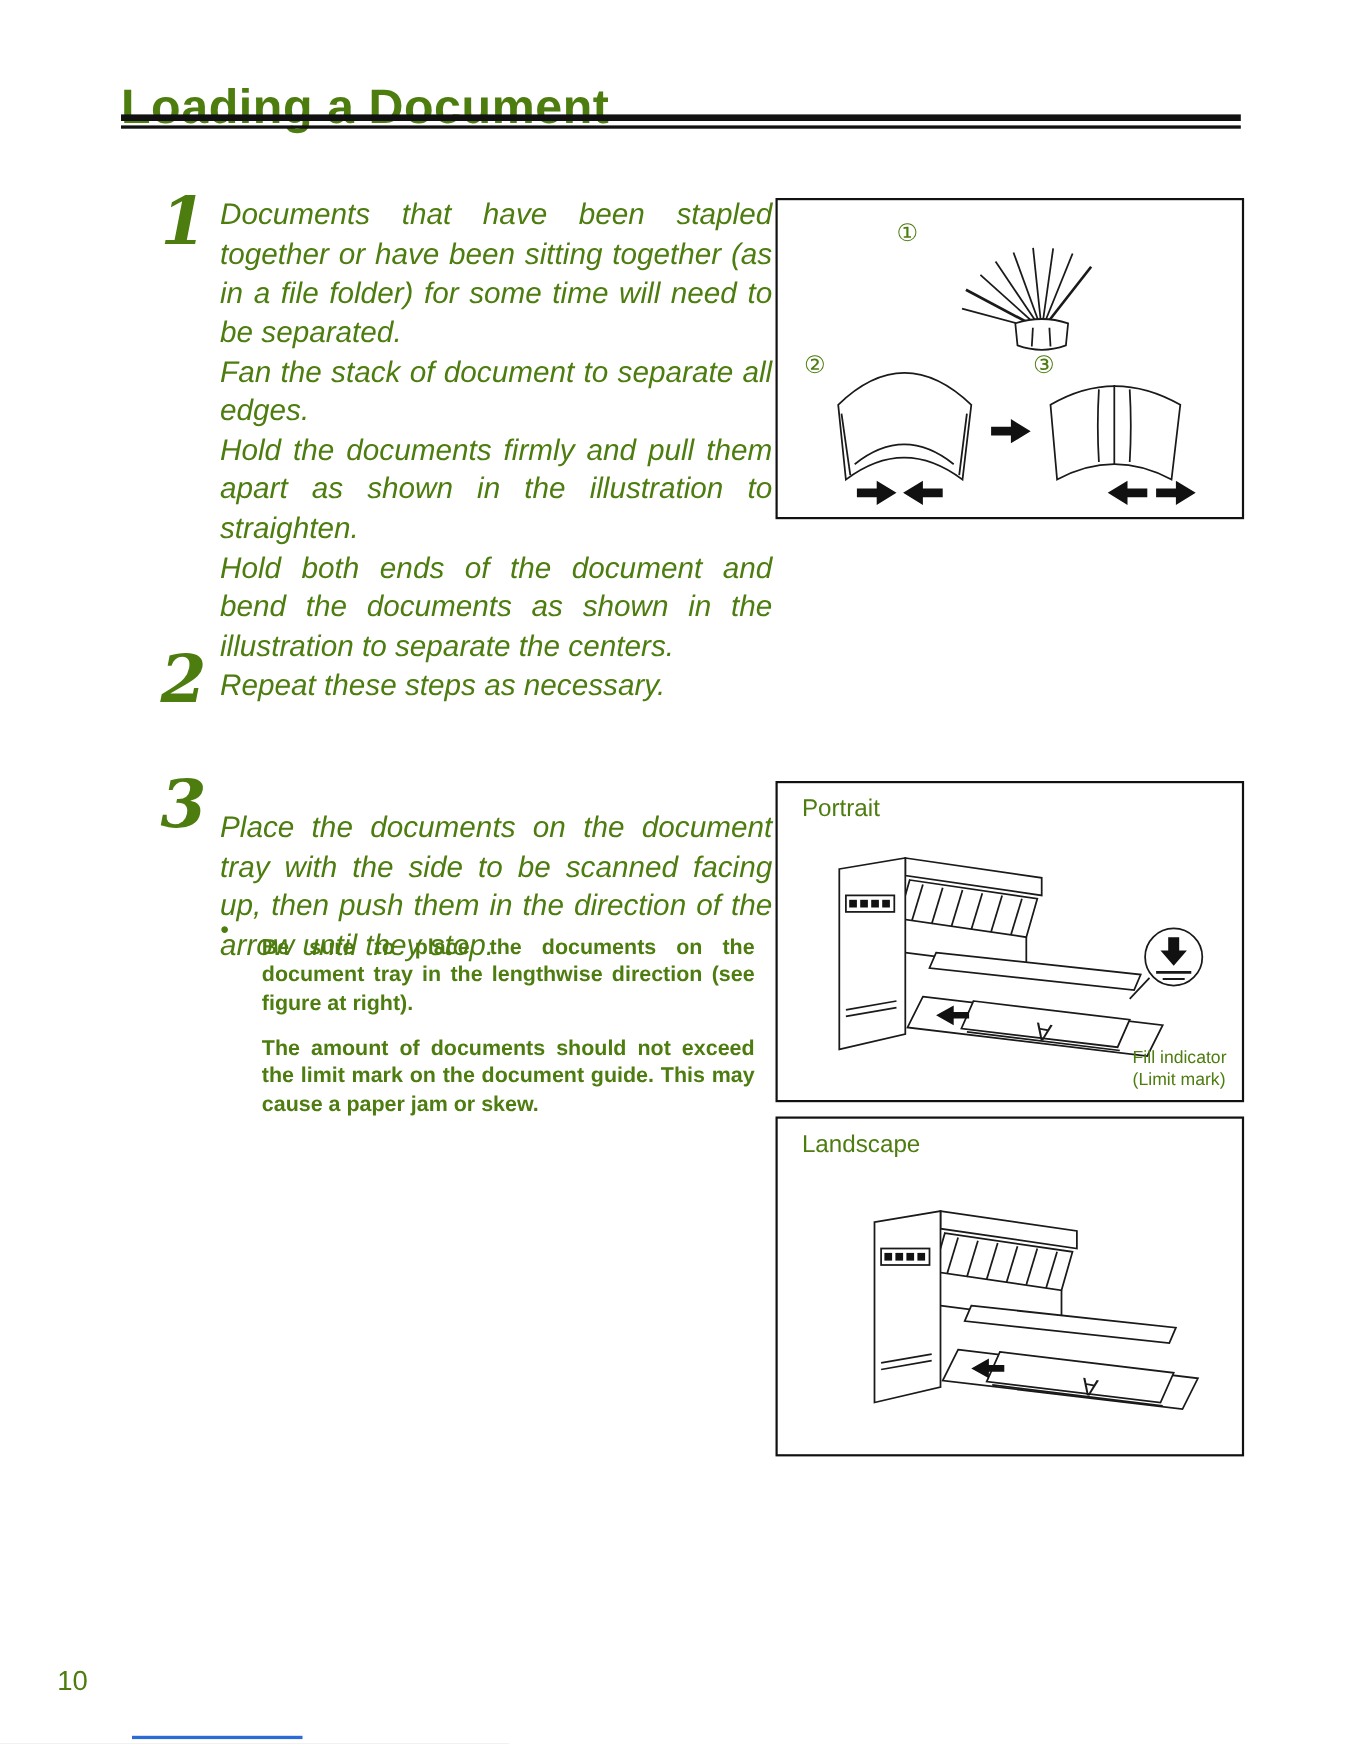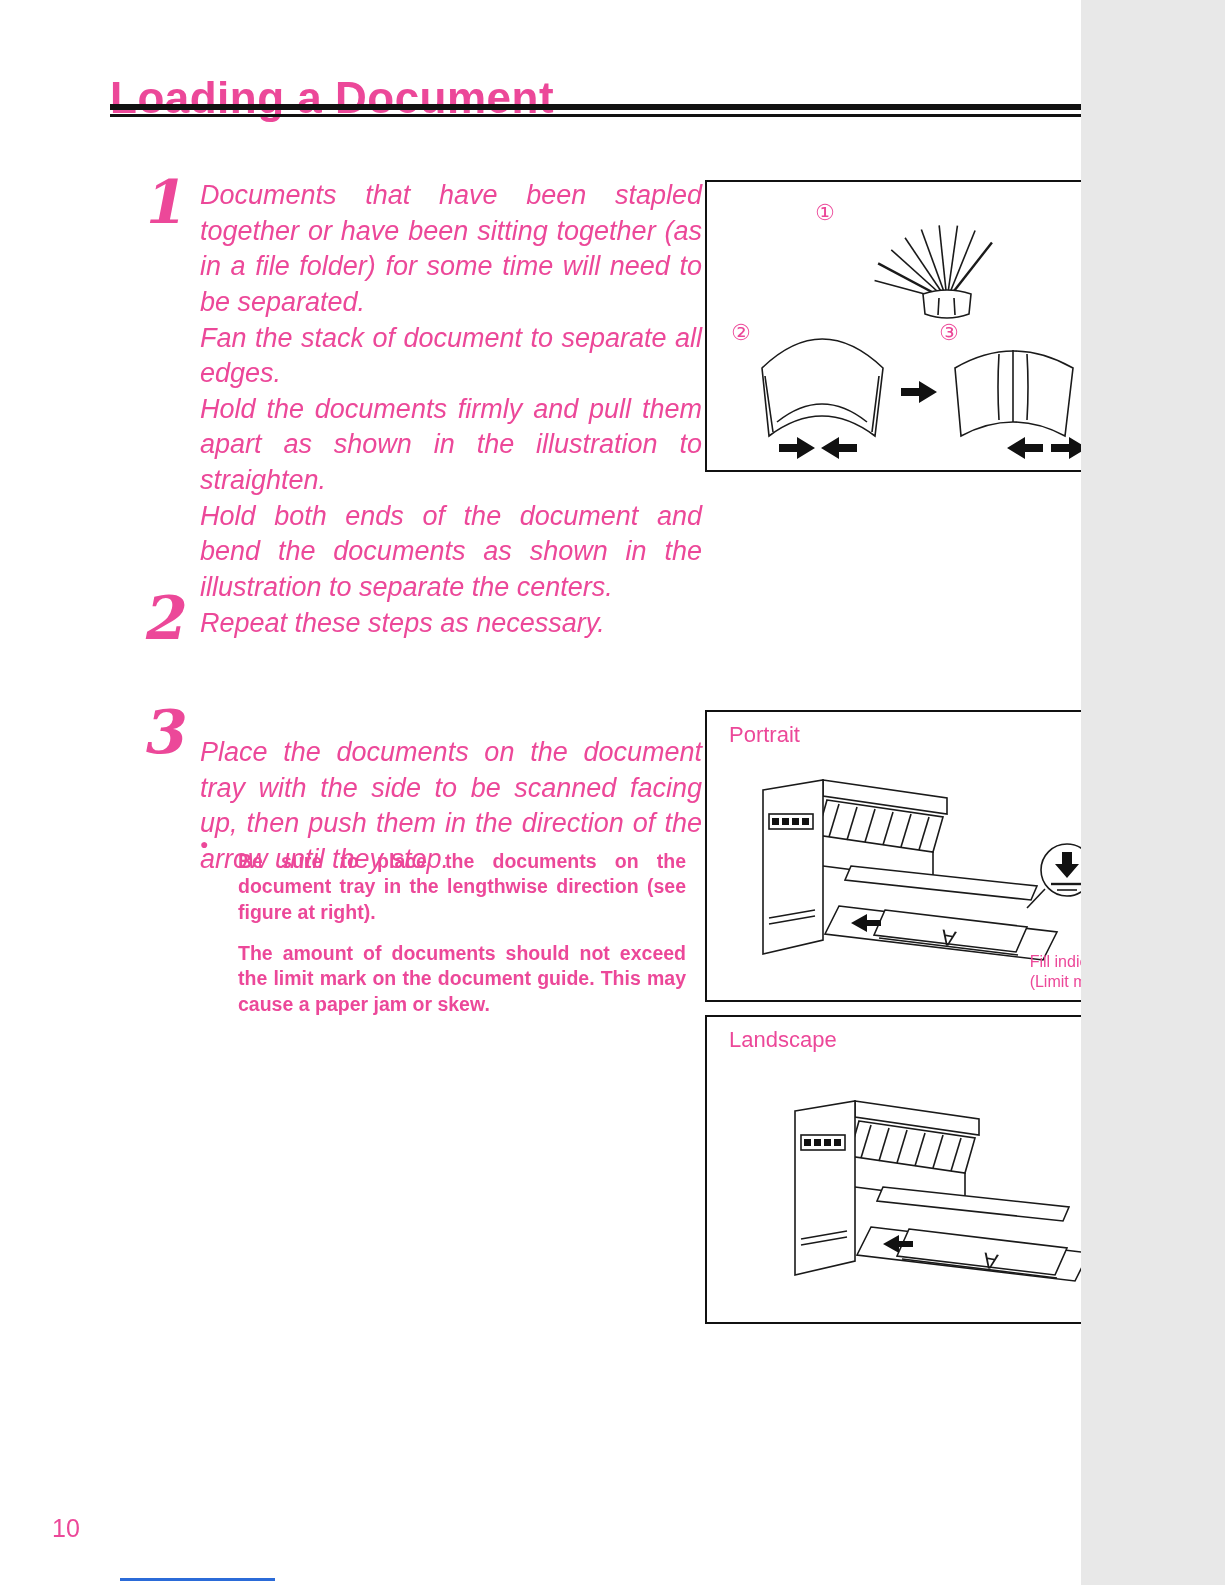--- a/index.html
+++ b/index.html
@@ -1,21 +1,21 @@
 <!DOCTYPE html>
 <html><head>
 <meta charset="utf-8">
 <style>
   html,body{margin:0;padding:0;background:#e8e8e8;}
   .page{
     position:relative;
-    width:1081px;height:1585px;
+    width:1225px;height:1585px;
     background:#ffffff;
     font-family:"Liberation Sans", sans-serif;
-    color:#ec4899;
+    color:#4d7c0f;
     overflow:hidden;
   }
   .title{
     position:absolute;left:110px;top:44px;
     font-size:44px;font-weight:bold;letter-spacing:0.5px;
   }
   .title-rule{
     position:absolute;left:110px;top:104px;width:1018px;height:4px;
     border-top:6px solid #111;border-bottom:3px solid #111;
   }

